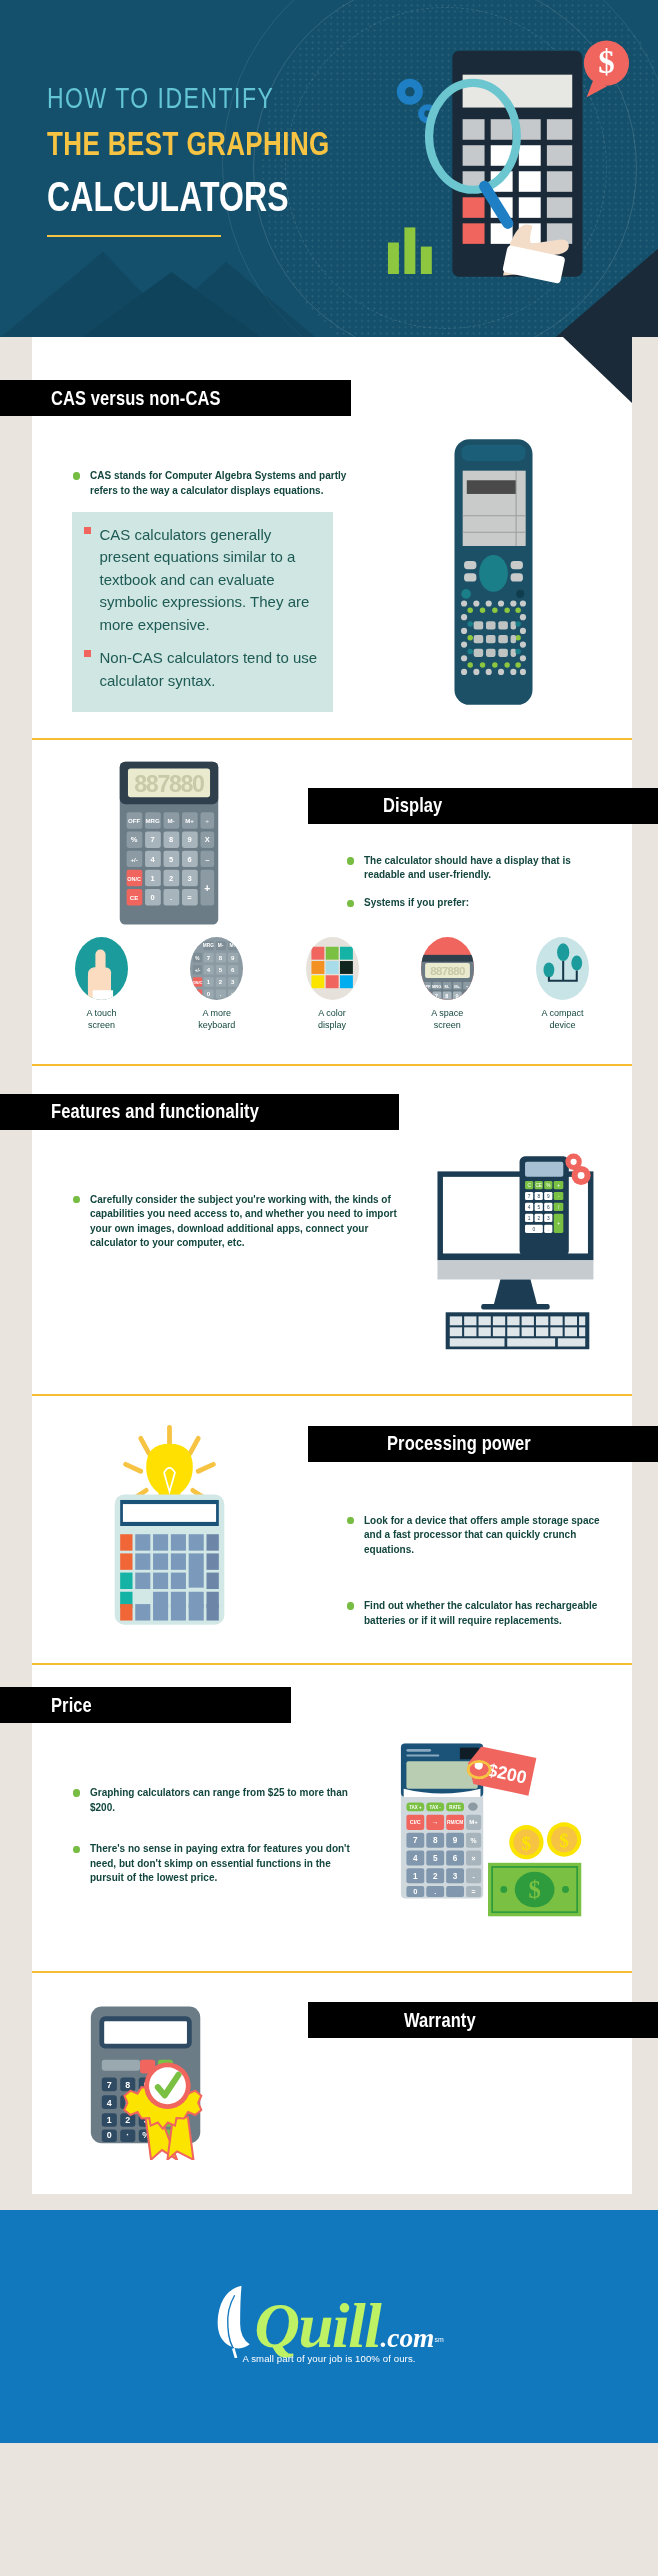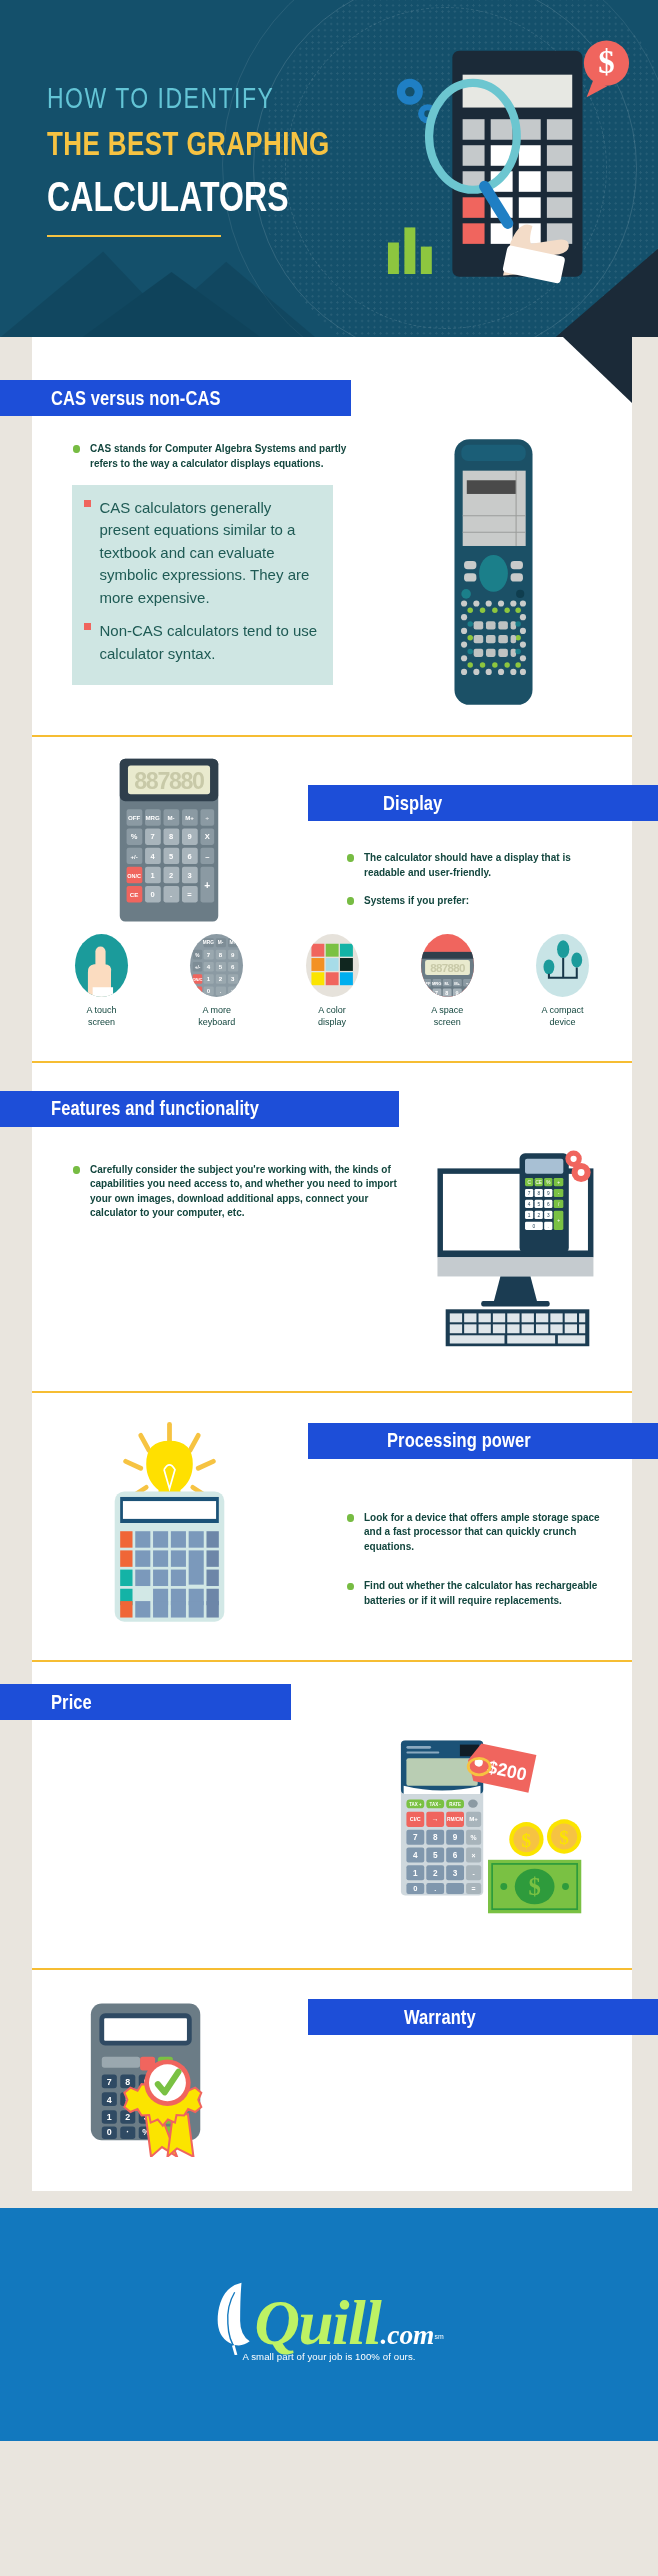--- a/index.html
+++ b/index.html
@@ -74,38 +74,38 @@
     clip-path: polygon(100% 0, 100% 100%, 0 0);
     z-index: 4;
   }
 
   .section { position: relative; }
   .divider { height: 2.1px; background: #f6bd33; margin: 0 0 0 0; width: 600px; }
 
   
   .band {
     position: relative;
-    background: #1d4ed8;
+    background: #000000;
     color: #fff;
     height: 36px;
     display: flex; align-items: center;
     font-weight: bold; font-size: 16.5px;
     letter-spacing: 0.1px;
   }
   .band span { transform: scaleY(1.18); display: inline-block; }
   .band-left {
     margin-left: -32px; width: 351px; padding-left: 51px;
   }
   .band-right {
     margin-left: 276px; width: 356px; padding-left: 0;
     justify-content: flex-start; padding-left: 75px;
   }
 
   .row { display: flex; position: relative; }
-  .col-text { position: relative; }
+  .col-text { position: relative; margin-top: 27px; }
 
   ul.blist { list-style: none; }
   ul.blist li {
     position: relative;
     padding-left: 18px;
     margin-bottom: 13.7px;
     color: #13463e;
     font-weight: bold;
     font-size: 10px;
     line-height: 1.45;
@@ -708,37 +708,39 @@
         </div>
         <div style="flex:1;"></div>
       </div>
 
       <div class="band" style="position:absolute; top:30px; left:276px; width:356px; padding-left:79px;">
         <span>Processing power</span>
       </div>
 
       <div style="position:absolute; top:118px; left:314px; width:261px;">
         <ul class="blist">
-          <li style="margin-bottom:25px;">Look for a device that offers ample storage space and a fast processor that can quickly crunch equations.</li>
+          <li style="margin-bottom:42px;">Look for a device that offers ample storage space and a fast processor that can quickly crunch equations.</li>
           <li>Find out whether the calculator has rechargeable batteries or if it will require replacements.</li>
         </ul>
       </div>
 
       <div style="height:34px"></div>
       <div class="divider"></div>
     </div>
 
     <div class="section">
       <div style="height:22px"></div>
       <div class="band band-left" style="width:291px;">
         <span>Price</span>
       </div>
       <div class="row">
         <div class="col-text" style="width:322px; padding:36px 0 0 40px;">
           <ul class="blist">
+            <li style="margin-bottom:27.4px;">Graphing calculators can range from $25 to more than $200.</li>
+            <li>There's no sense in paying extra for features you don't need, but don't skimp on essential functions in the pursuit of the lowest price.</li>
           </ul>
         </div>
         <div style="flex:1; display:flex; justify-content:center; padding-top:15px;">
           <svg width="199" height="192" viewBox="0 0 290 280">
 
             <rect x="10" y="8" width="120" height="226" rx="6" fill="#cfd8dd"></rect>
             <rect x="10" y="8" width="120" height="78" rx="6" fill="#1b5277"></rect>
             <rect x="18" y="16" width="36" height="4" rx="2" fill="#8aa9c0"></rect>
             <rect x="18" y="24" width="48" height="3" rx="1.5" fill="#8aa9c0"></rect>
             <rect x="96" y="14" width="28" height="17" fill="#111d26"></rect>

